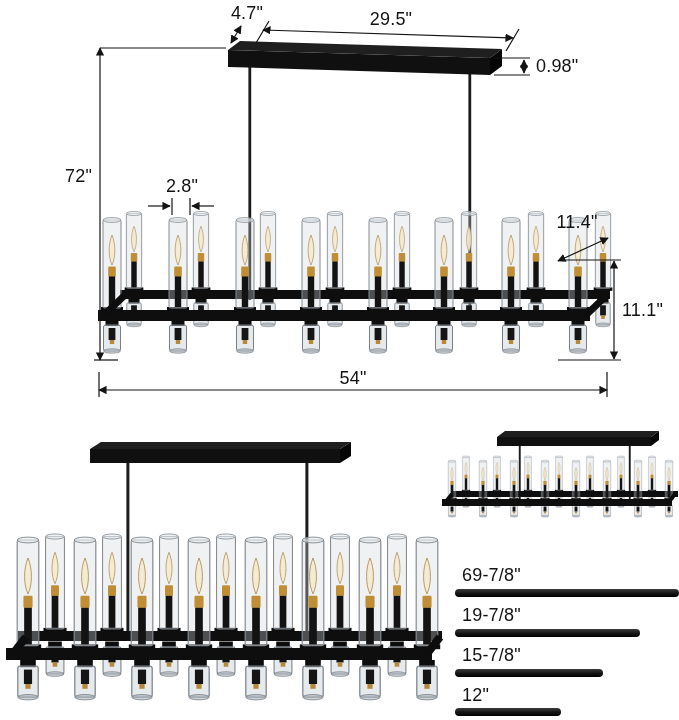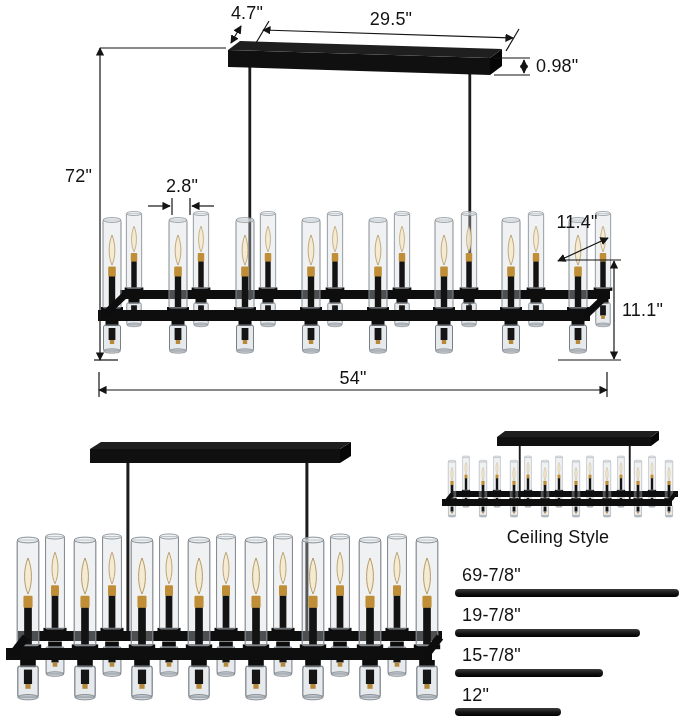--- a/index.html
+++ b/index.html
@@ -192,21 +192,20 @@
 
   <div class="dim c" style="left:247px; top:4px;">4.7"</div>
   <div class="dim c" style="left:391px; top:10px;">29.5"</div>
   <div class="dim" style="left:536px; top:57px;">0.98"</div>
   <div class="dim r" style="left:58px;  top:167px; width:34px;">72"</div>
   <div class="dim c" style="left:182px; top:177px;">2.8"</div>
   <div class="dim c" style="left:577px; top:213px;">11.4"</div>
   <div class="dim" style="left:622px; top:301px;">11.1"</div>
   <div class="dim c" style="left:353px; top:369px;">54"</div>
 
-  <div class="dim c" style="left:558px; top:528px;">Ceiling Style</div>
 
   <div>
     <div class="dim" style="left:462px; top:566px;">69-7/8"</div>
     <div class="rod-bar" style="left:455px; top:589px; width:224px;"></div>
 
     <div class="dim" style="left:462px; top:606px;">19-7/8"</div>
     <div class="rod-bar" style="left:455px; top:629px; width:185px;"></div>
 
     <div class="dim" style="left:462px; top:646px;">15-7/8"</div>
     <div class="rod-bar" style="left:455px; top:669px; width:148px;"></div>

